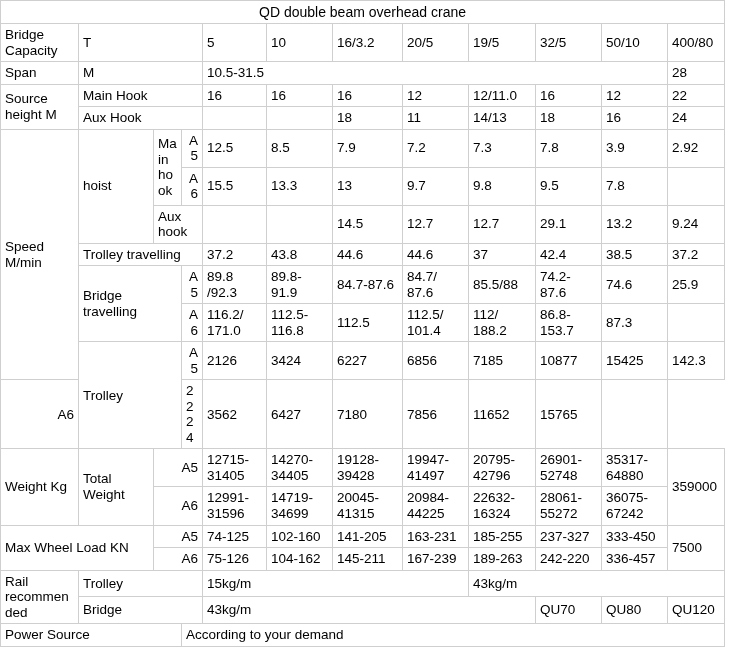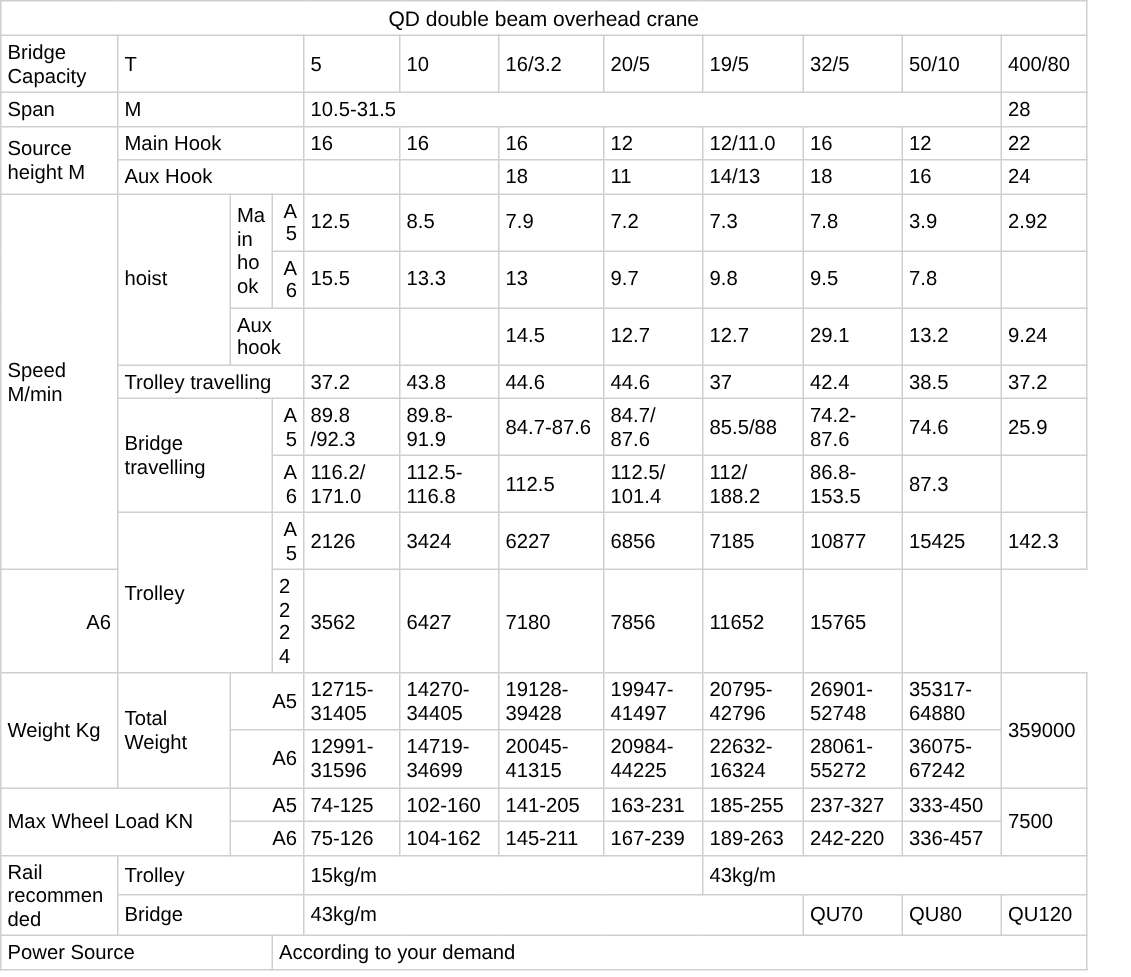--- a/index.html
+++ b/index.html
@@ -173,21 +173,21 @@
     <td class="val">25.9</td>
   </tr>
 
   <tr>
     <td class="code">A6</td>
     <td class="val">116.2/ 171.0</td>
     <td class="val">112.5-116.8</td>
     <td class="val">112.5</td>
     <td class="val">112.5/ 101.4</td>
     <td class="val">112/ 188.2</td>
-    <td class="val">86.8-153.5</td>
+    <td class="val">86.8-153.7</td>
     <td class="val">87.3</td>
     <td class="val"></td>
   </tr>
 
   <tr>
     <td colspan="2" rowspan="2">Trolley</td>
     <td class="code">A5</td>
     <td class="val">2126</td>
     <td class="val">3424</td>
     <td class="val">6227</td>

